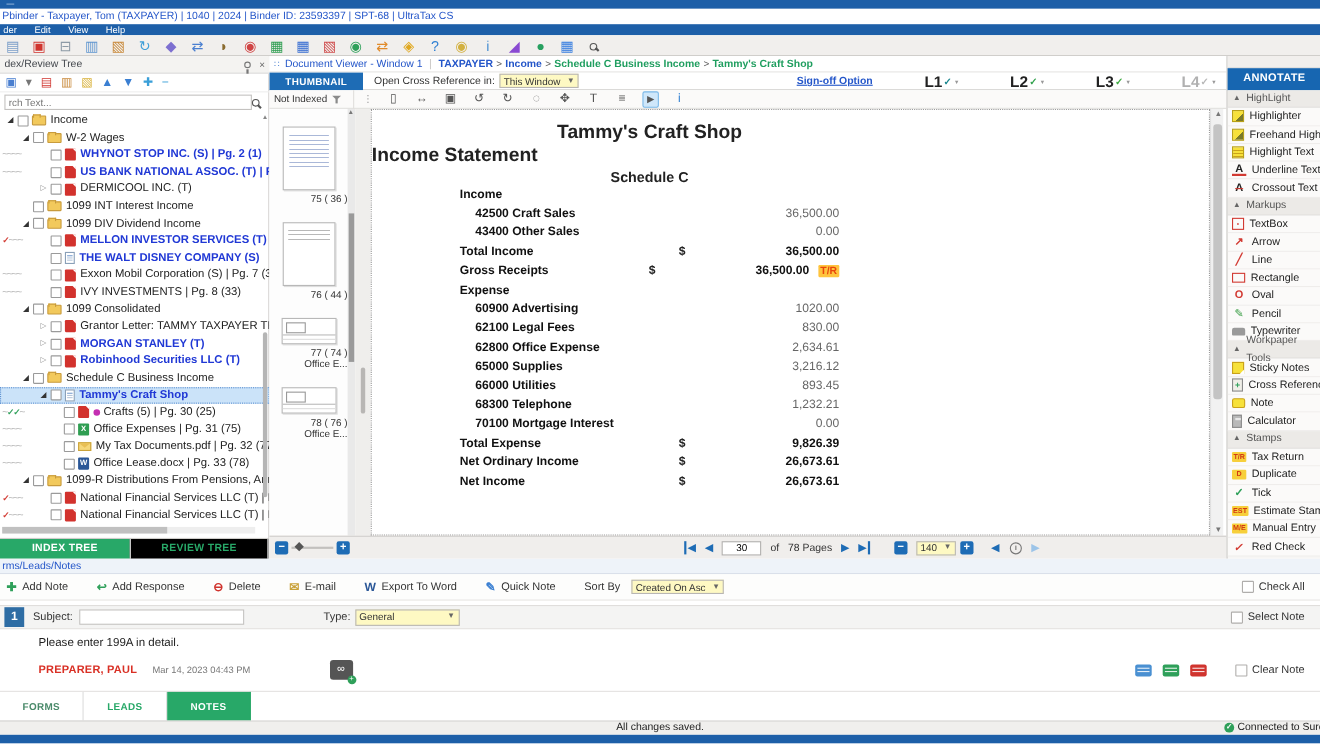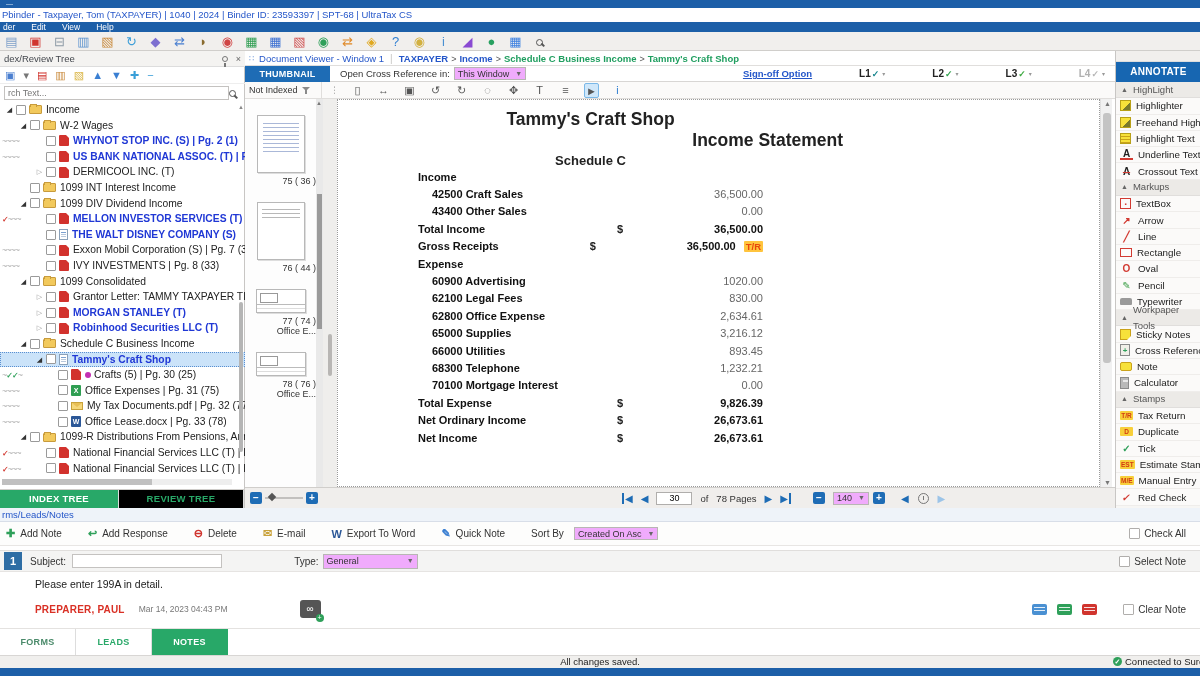--- a/index.html
+++ b/index.html
@@ -70,26 +70,26 @@
 #viewer{left:245px;top:51px;width:870px;height:457px;background:#fff;}
 #dv-header{left:0;top:0;width:870px;height:15px;background:#fff;border-bottom:1px solid #e0dedc;display:flex;align-items:center;gap:6px;padding-left:4px;white-space:nowrap;}
 #dv-grip{color:#4a7fd0;font-size:8px;letter-spacing:-1px;}
 #dv-title{color:#2456c9;font-size:9.5px;}
 #dv-sep{color:#c8c6c4;}
 .bc-part{font-size:9.5px;font-weight:bold;text-align:right;}
 .bc-sep{color:#555;font-size:9px;margin:0 3px;}
 #dv-row2{left:0;top:15px;width:870px;height:16px;background:#fff;border-bottom:1px solid #d8d6d4;display:flex;align-items:center;}
 #thumb-tab{width:85px;height:16px;background:#1e6cb5;color:#fff;font-size:9px;font-weight:bold;text-align:center;line-height:16px;letter-spacing:.3px;flex:none;}
 #xref-label{margin-left:10px;font-size:9.5px;color:#333;}
-.mini-select{border:1px solid #b8b6b4;background:#f0abfc;font-size:9px;color:#333;height:13px;line-height:12px;padding:0 3px;display:inline-flex;align-items:center;gap:6px;margin-left:4px;}
+.mini-select{border:1px solid #b8b6b4;background:#fef9c3;font-size:9px;color:#333;height:13px;line-height:12px;padding:0 3px;display:inline-flex;align-items:center;gap:6px;margin-left:4px;}
 .mini-select .car{font-size:7px;color:#666;}
 #signoff{margin-left:auto;display:flex;align-items:center;gap:7px;padding-right:10px;}
 #signoff-link{color:#2456c9;text-decoration:underline;font-size:9.5px;font-weight:bold;}
 .lv{display:inline-flex;align-items:center;gap:1px;}
-.lv b{font-size:10px;color:#222;padding-left:40px;}
+.lv b{font-size:14px;color:#222;padding-left:40px;}
 .lv .chk{font-size:9px;font-weight:bold;}
 .lv .car{font-size:6px;color:#999;margin-left:2px;}
 .lv.disabled b{color:#b0b0b0;}
 #dv-row3{left:0;top:31px;width:870px;height:17px;background:#fbfaf9;border-bottom:1px solid #e0dedc;display:flex;align-items:center;}
 #notindexed{width:77px;height:17px;border-right:1px solid #e0dedc;display:flex;align-items:center;font-size:9px;color:#333;padding-left:4px;gap:4px;flex:none;}
 .funnel{position:relative;width:9px;height:9px;display:inline-block;}
 .funnel::before{content:"";position:absolute;left:0;top:1px;border-left:4px solid transparent;border-right:4px solid transparent;border-top:4px solid #8a8a8a;}
 .funnel::after{content:"";position:absolute;left:3.5px;top:4px;width:1.5px;height:4px;background:#8a8a8a;}
 #dv-icons{display:flex;align-items:center;gap:11px;padding-left:8px;}
 #dv-icons .dots{color:#999;font-size:9px;}
@@ -111,21 +111,21 @@
 #thumb-vscroll .arr{position:absolute;top:1px;left:0px;color:#777;font-size:6px;}
 #thumb-vscroll .thumbv{position:absolute;left:1px;top:95px;width:5px;height:135px;background:#9a9a9a;}
 #dv-splitter{left:78px;top:48px;width:14px;height:388px;background:#efeeec;}
 #dv-splitter .handle{position:absolute;left:5px;top:235px;width:4px;height:42px;background:#b8b6b4;border-radius:2px;}
 #page{left:92px;top:48px;width:763px;height:388px;background:#fff;border:1px dotted #9a9a9a;overflow:hidden;}
 #page-vscroll{left:855px;top:48px;width:12px;height:388px;background:#f1f1f1;border-left:1px solid #e0e0e0;}
 #page-vscroll .arr{position:absolute;left:3px;color:#777;font-size:7px;}
 #page-vscroll .thumbv{position:absolute;left:2px;top:14px;width:8px;height:250px;background:#c4c4c4;border-radius:3px;}
 
 #doc-title{margin-top:9px;text-align:center;font-size:17.5px;font-weight:bold;width:505px;}
-#doc-subtitle{text-align:right;font-size:17.5px;font-weight:bold;width:505px;}
+#doc-subtitle{text-align:left;font-size:17.5px;font-weight:bold;width:505px;}
 #doc-schedule{text-align:center;font-size:13px;font-weight:bold;width:505px;margin-top:2px;}
 #doc-colhead{font-size:11.5px;font-weight:bold;margin:19px 0 6px 318px;}
 #stmt{margin-left:80px;width:345px;}
 .srow{display:flex;height:17.4px;align-items:center;font-size:11px;}
 .srow .lab{flex:1;font-weight:bold;color:#111;}
 .srow.ind .lab{padding-left:14px;}
 .srow .dol{width:28px;font-weight:bold;}
 .srow .val{width:118px;text-align:right;color:#666;}
 .srow.bold .val{color:#111;font-weight:bold;}
 .stamp{margin-left:8px;background:#ffc43d;color:#e8470b;font-weight:bold;font-size:9.5px;padding:0 2px;border-radius:1px;}

